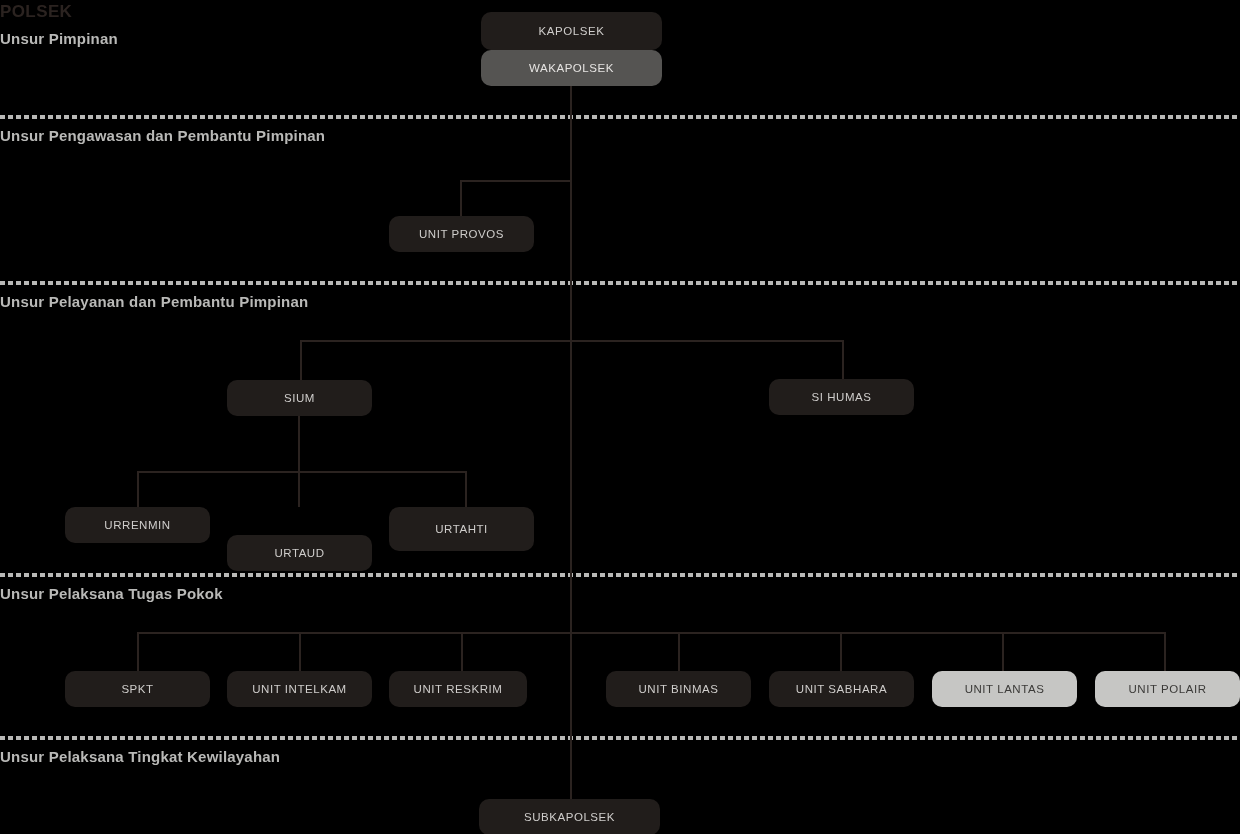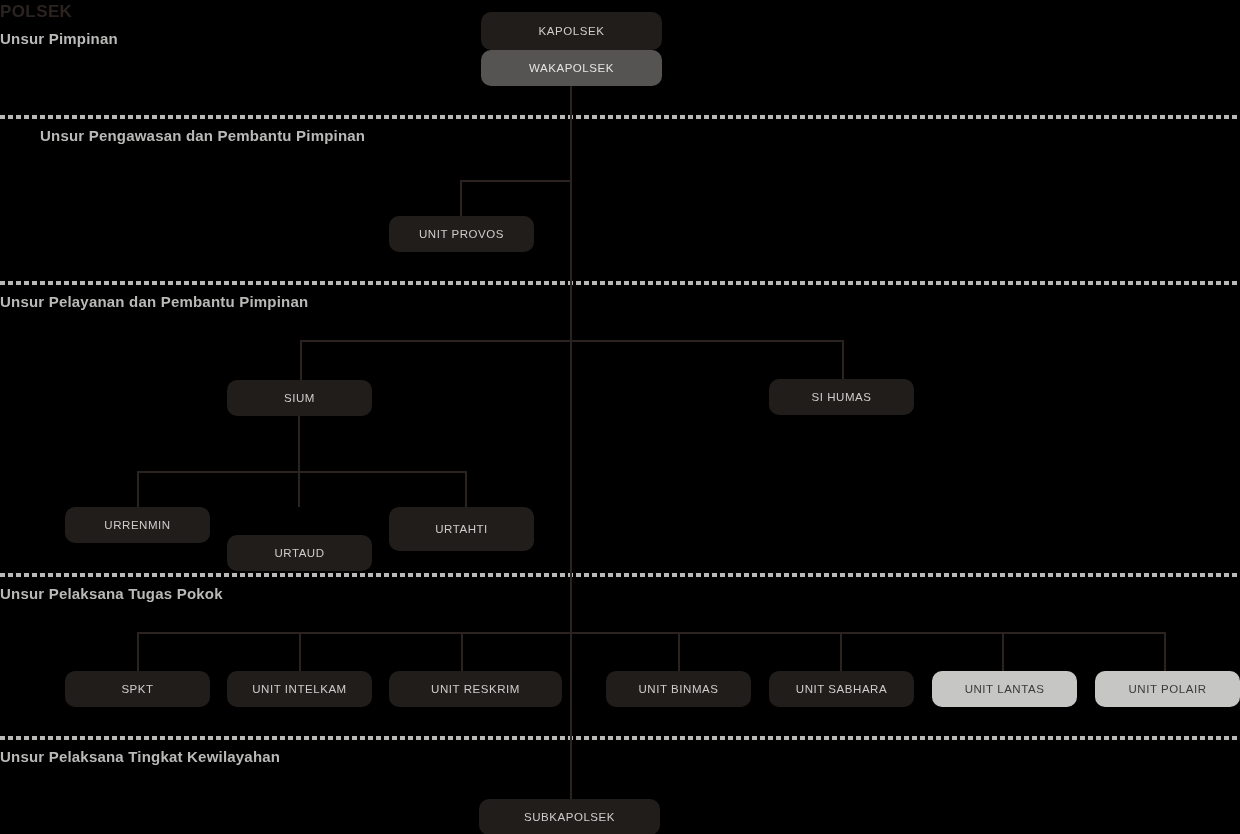--- a/index.html
+++ b/index.html
@@ -82,21 +82,21 @@
 </head>
 <body>
 
 <div id="chart">
 
   <div class="title-polsek">POLSEK</div>
 
   <div class="section-label" style="top:30px;">Unsur Pimpinan</div>
 
   <div class="divider" style="top:115px;"></div>
-  <div class="section-label" style="top:127px;padding-left:40px;">Unsur Pengawasan dan Pembantu Pimpinan</div>
+  <div class="section-label" style="top:127px;">Unsur Pengawasan dan Pembantu Pimpinan</div>
 
   <div class="divider" style="top:281px;"></div>
   <div class="section-label" style="top:293px;">Unsur Pelayanan dan Pembantu Pimpinan</div>
 
   <div class="divider" style="top:573px;"></div>
   <div class="section-label" style="top:585px;">Unsur Pelaksana Tugas Pokok</div>
 
   <div class="divider" style="top:736px;"></div>
   <div class="section-label" style="top:748px;">Unsur Pelaksana Tingkat Kewilayahan</div>
 
@@ -154,21 +154,21 @@
   <div class="node dark" style="left:389px; top:507px; width:145px; height:44px;">
     <span>URTAHTI</span>
   </div>
 
   <div class="node dark" style="left:65px; top:671px; width:145px; height:36px;">
     <span>SPKT</span>
   </div>
   <div class="node dark" style="left:227px; top:671px; width:145px; height:36px;">
     <span>UNIT INTELKAM</span>
   </div>
-  <div class="node dark" style="left:389px; top:671px; width:173px; height:36px;">
+  <div class="node dark" style="left:389px; top:671px; width:138px; height:36px;">
     <span>UNIT RESKRIM</span>
   </div>
   <div class="node dark" style="left:606px; top:671px; width:145px; height:36px;">
     <span>UNIT BINMAS</span>
   </div>
   <div class="node dark" style="left:769px; top:671px; width:145px; height:36px;">
     <span>UNIT SABHARA</span>
   </div>
   <div class="node light" style="left:932px; top:671px; width:145px; height:36px;">
     <span>UNIT LANTAS</span>

